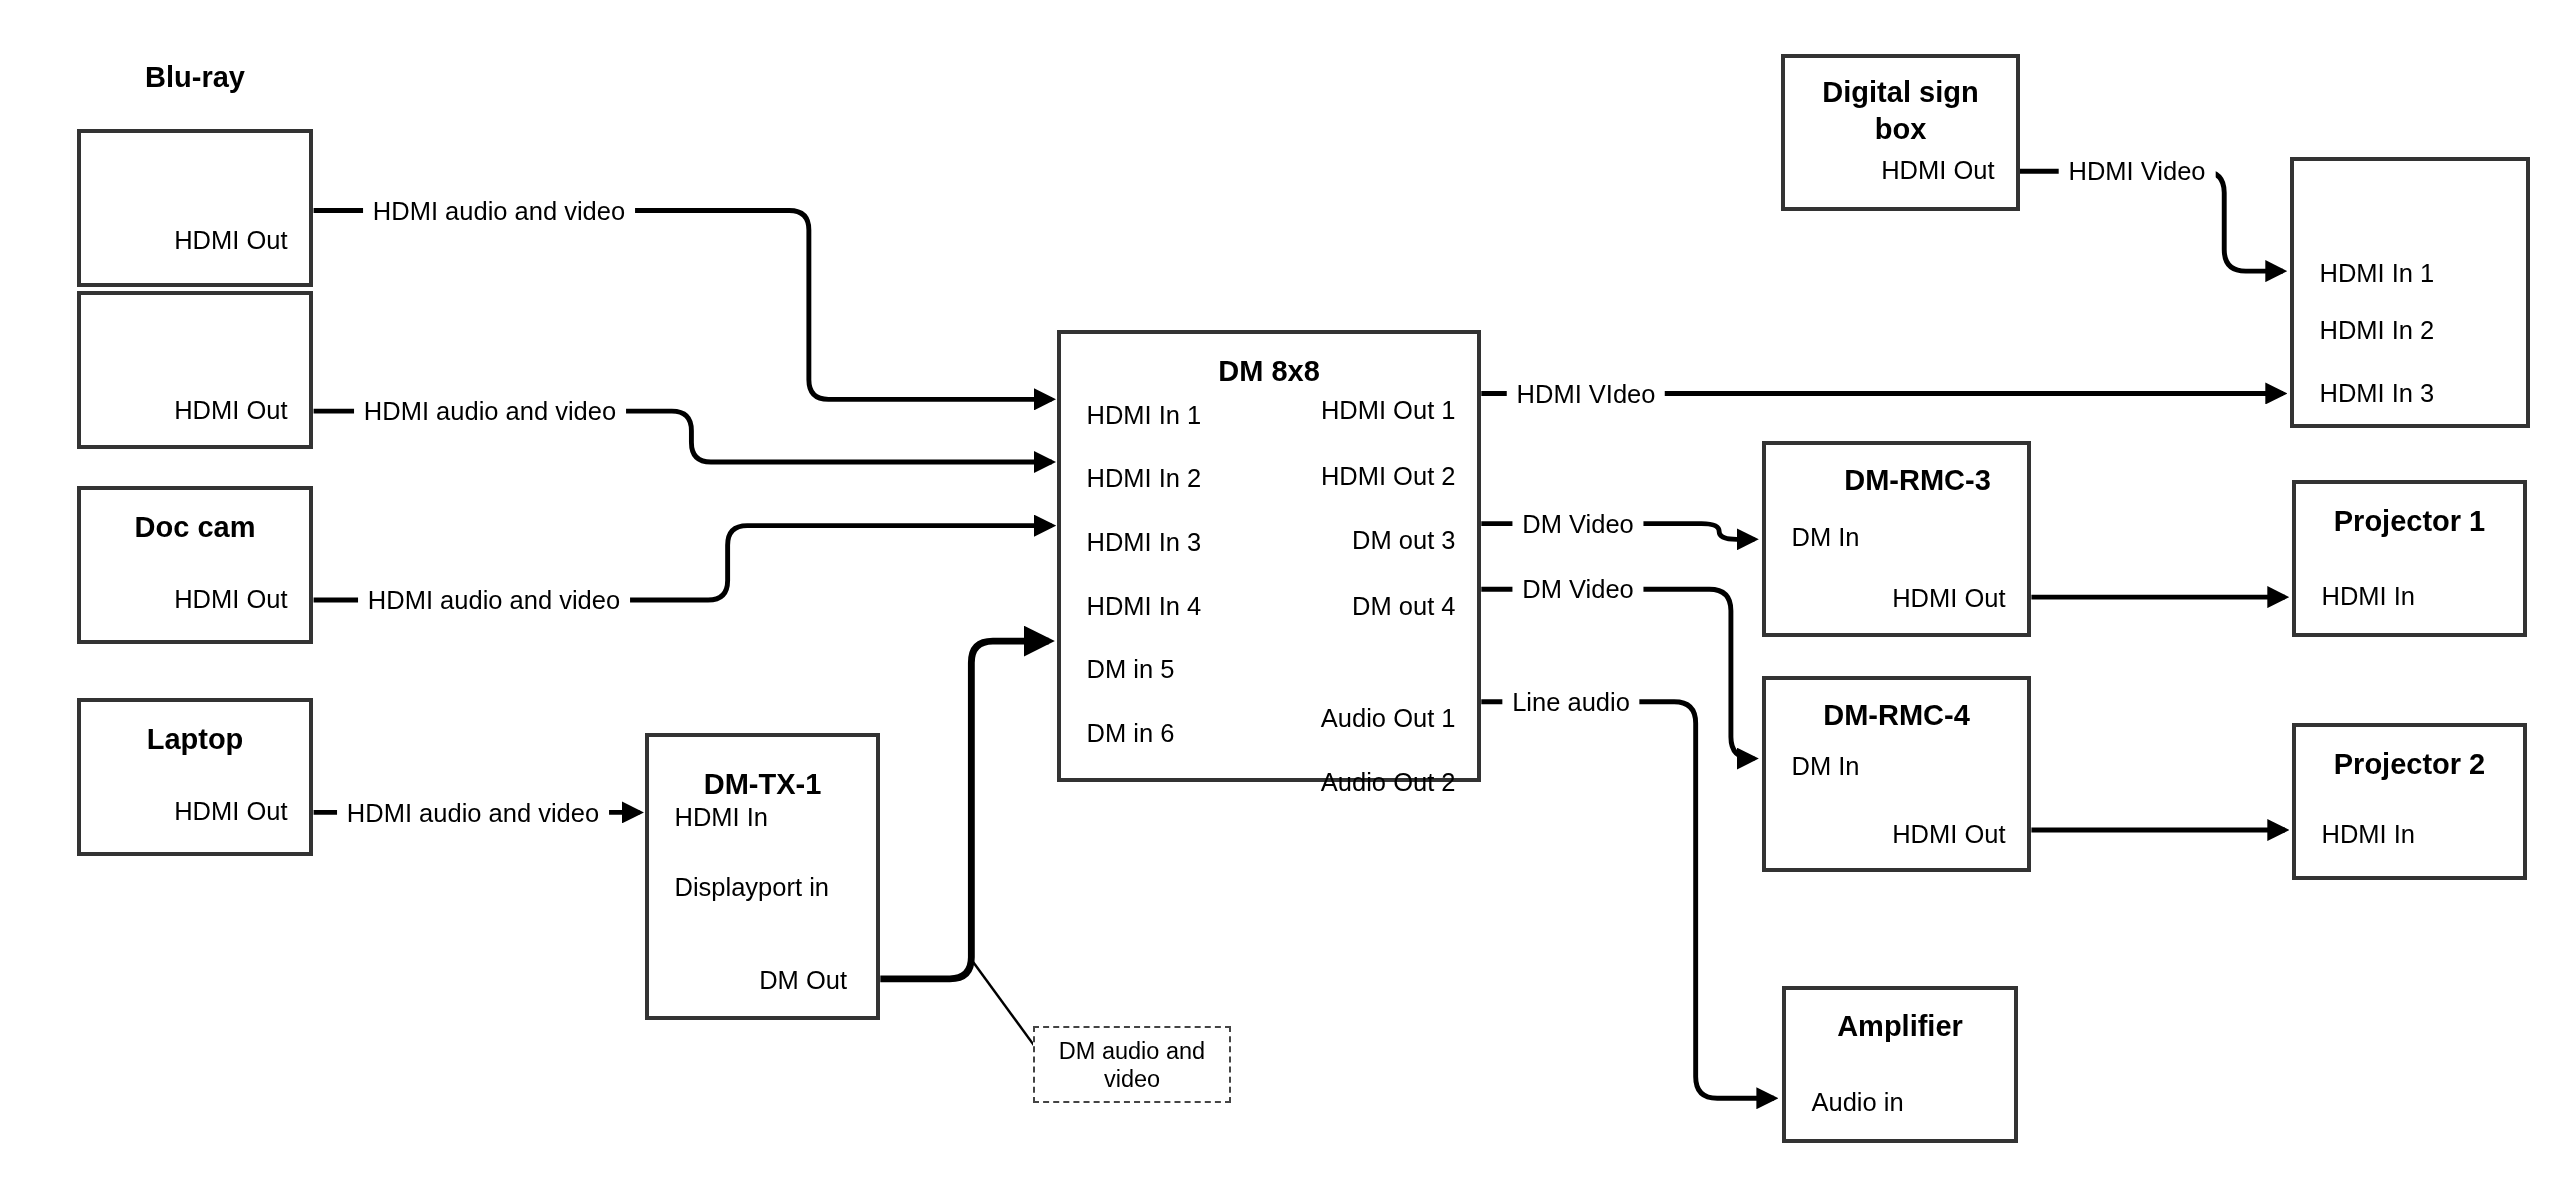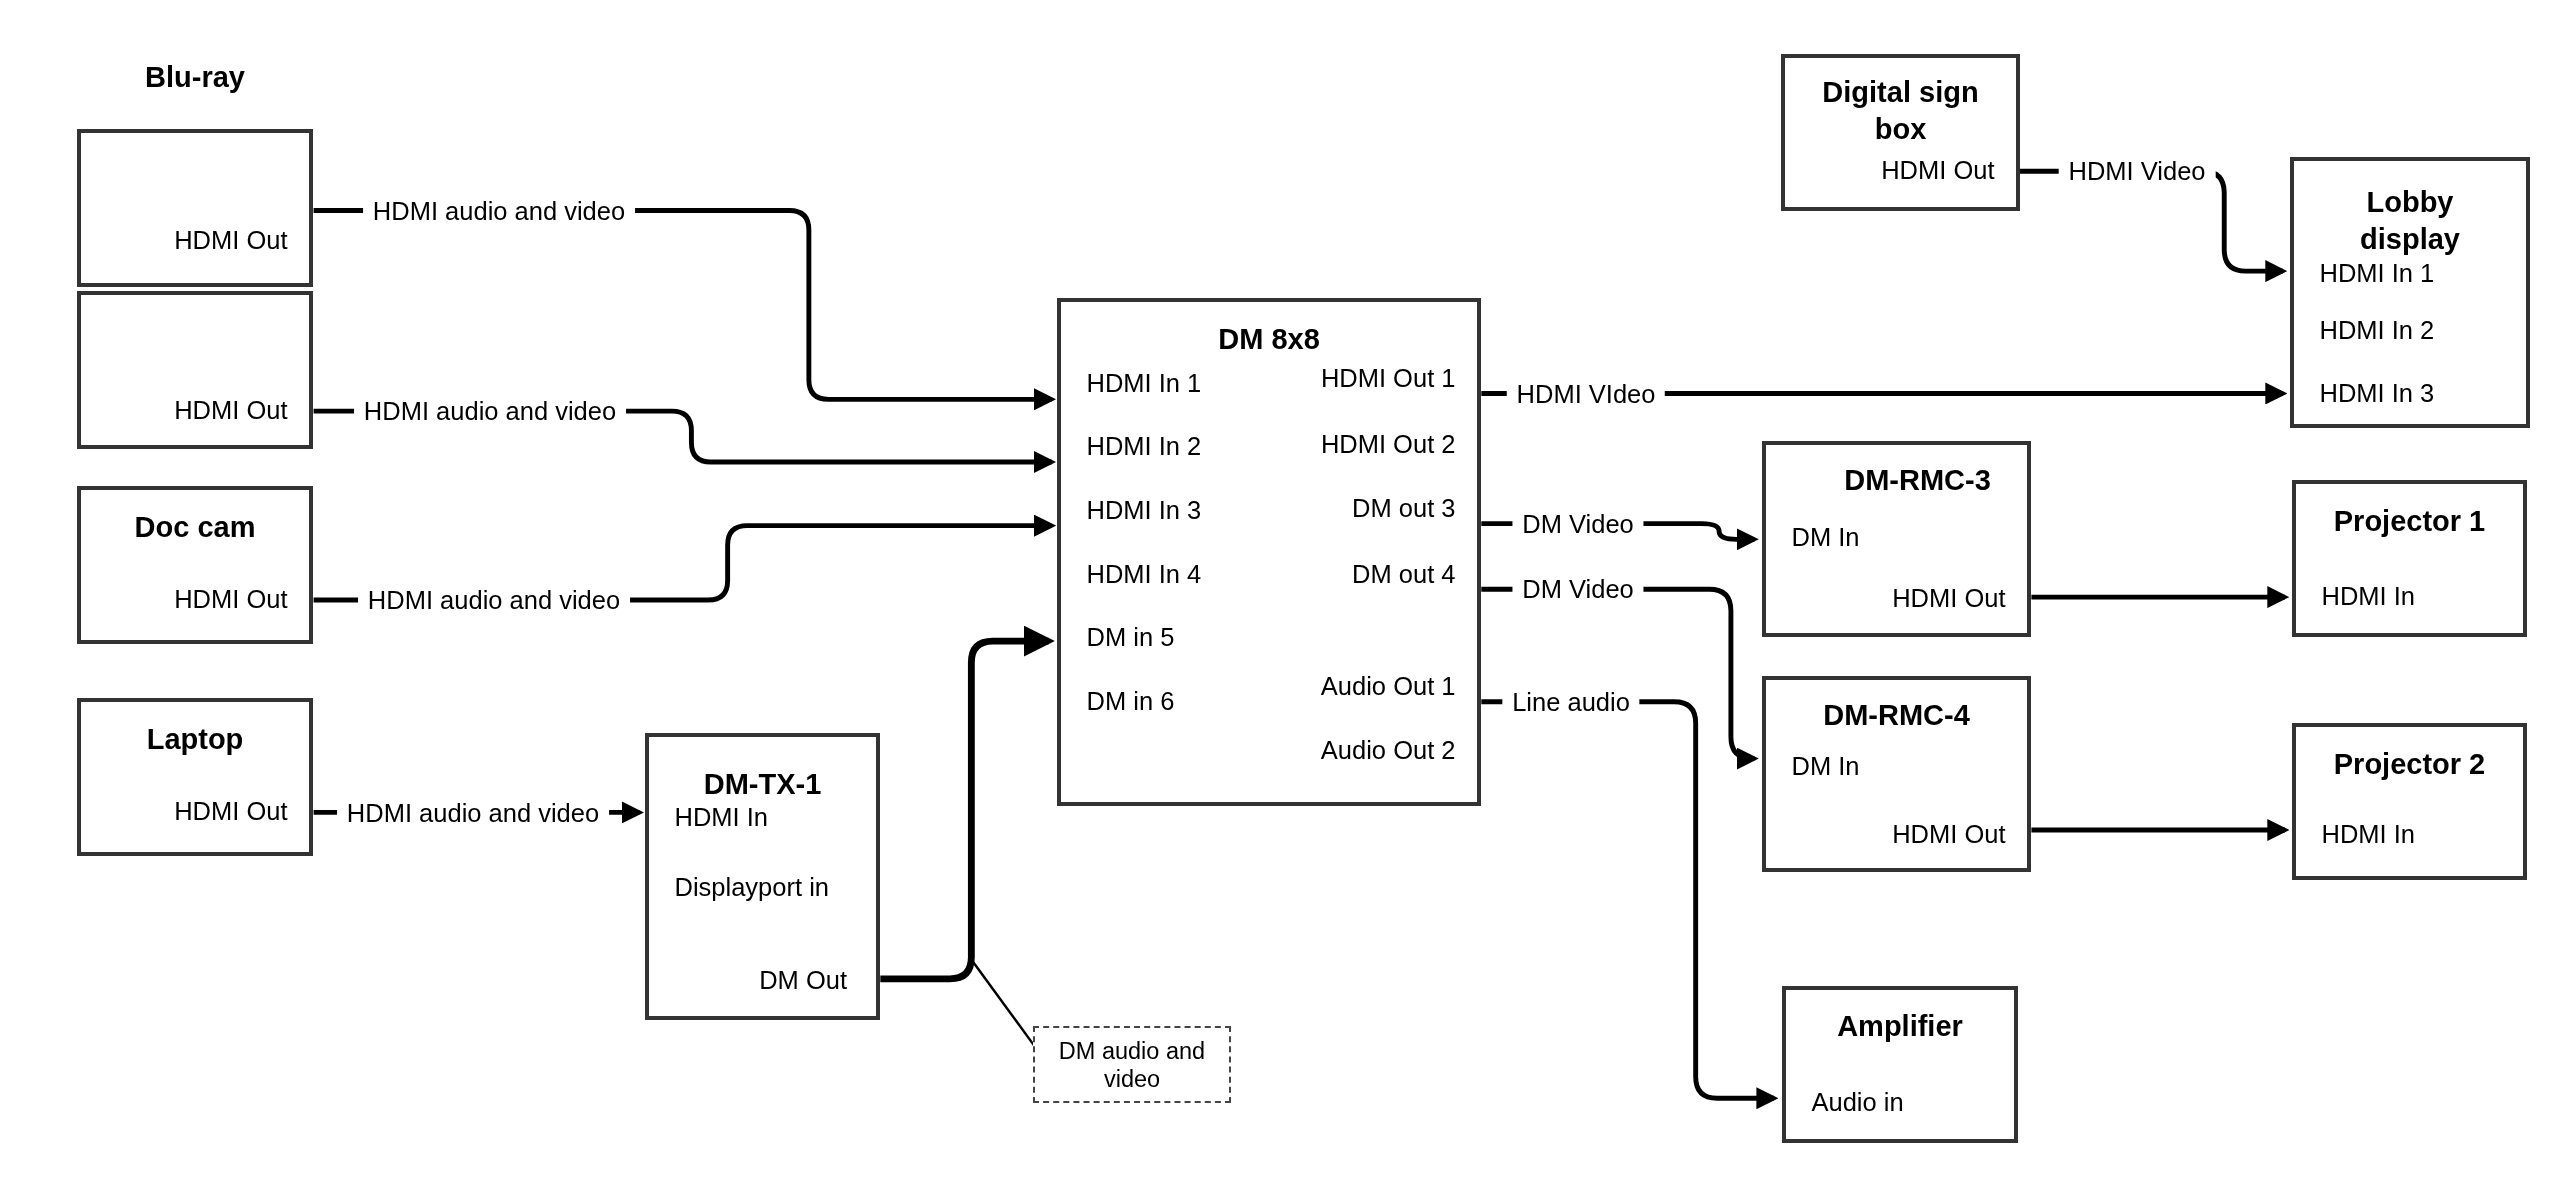--- a/index.html
+++ b/index.html
@@ -78,21 +78,21 @@
     <div class="port right" style="top:93px;">HDMI Out</div>
   </div>
 
   <div class="node" style="left:645px;top:733px;width:235px;height:287px;">
     <div class="title" style="top:29px;">DM-TX-1</div>
     <div class="port left" style="top:64px;">HDMI In</div>
     <div class="port left" style="top:134px;">Displayport in</div>
     <div class="port right" style="top:227px;right:29px;">DM Out</div>
   </div>
 
-  <div class="node" style="left:1057px;top:298px;width:424px;height:508px;padding-left:33px;">
+  <div class="node" style="left:1057px;top:330px;width:424px;height:452px;padding-left:33px;">
     <div class="title" style="top:18.6px;">DM 8x8</div>
     <div class="port left" style="top:65px;">HDMI In 1</div>
     <div class="port left" style="top:128px;">HDMI In 2</div>
     <div class="port left" style="top:192px;">HDMI In 3</div>
     <div class="port left" style="top:256px;">HDMI In 4</div>
     <div class="port left" style="top:319px;">DM in 5</div>
     <div class="port left" style="top:383px;">DM in 6</div>
     <div class="port right" style="top:60px;">HDMI Out 1</div>
     <div class="port right" style="top:126px;">HDMI Out 2</div>
     <div class="port right" style="top:190px;">DM out 3</div>
@@ -100,21 +100,20 @@
     <div class="port right" style="top:368px;">Audio Out 1</div>
     <div class="port right" style="top:432px;">Audio Out 2</div>
   </div>
 
   <div class="node" style="left:1781px;top:54px;width:239px;height:157px;">
     <div class="title" style="top:15.7px;"><span style="width:186px;">Digital sign box</span></div>
     <div class="port right" style="top:96px;">HDMI Out</div>
   </div>
 
   <div class="node" style="left:2290px;top:157px;width:240px;height:271px;">
-    <div class="title" style="top:22.5px;"><span style="width:147px;">Lobby display</span></div>
     <div class="port left" style="top:96px;">HDMI In 1</div>
     <div class="port left" style="top:153px;">HDMI In 2</div>
     <div class="port left" style="top:216px;">HDMI In 3</div>
   </div>
 
   <div class="node" style="left:1762px;top:441px;width:269px;height:196px;">
     <div class="title" style="top:16.6px;margin-left:42px;">DM-RMC-3</div>
     <div class="port left" style="top:76px;">DM In</div>
     <div class="port right" style="top:137px;">HDMI Out</div>
   </div>

